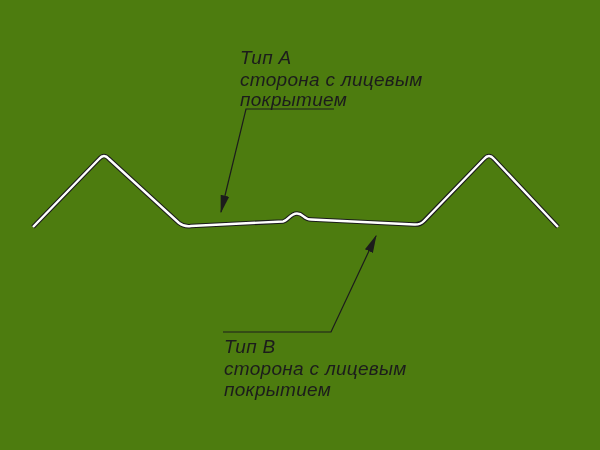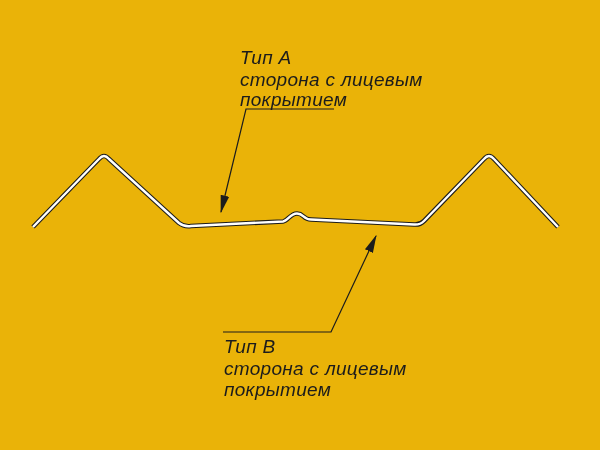--- a/index.html
+++ b/index.html
@@ -7,21 +7,21 @@
     padding: 0;
     width: 600px;
     height: 450px;
     background: #ffffff;
     overflow: hidden;
   }
   .stage {
     position: relative;
     width: 600px;
     height: 450px;
-    background: #eab308;
+    background: #4d7c0f;
   }
   svg {
     display: block;
     width: 600px;
     height: 450px;
   }
   .label-text {
     font-family: "Liberation Sans", sans-serif;
     font-style: italic;
     font-size: 19px;

